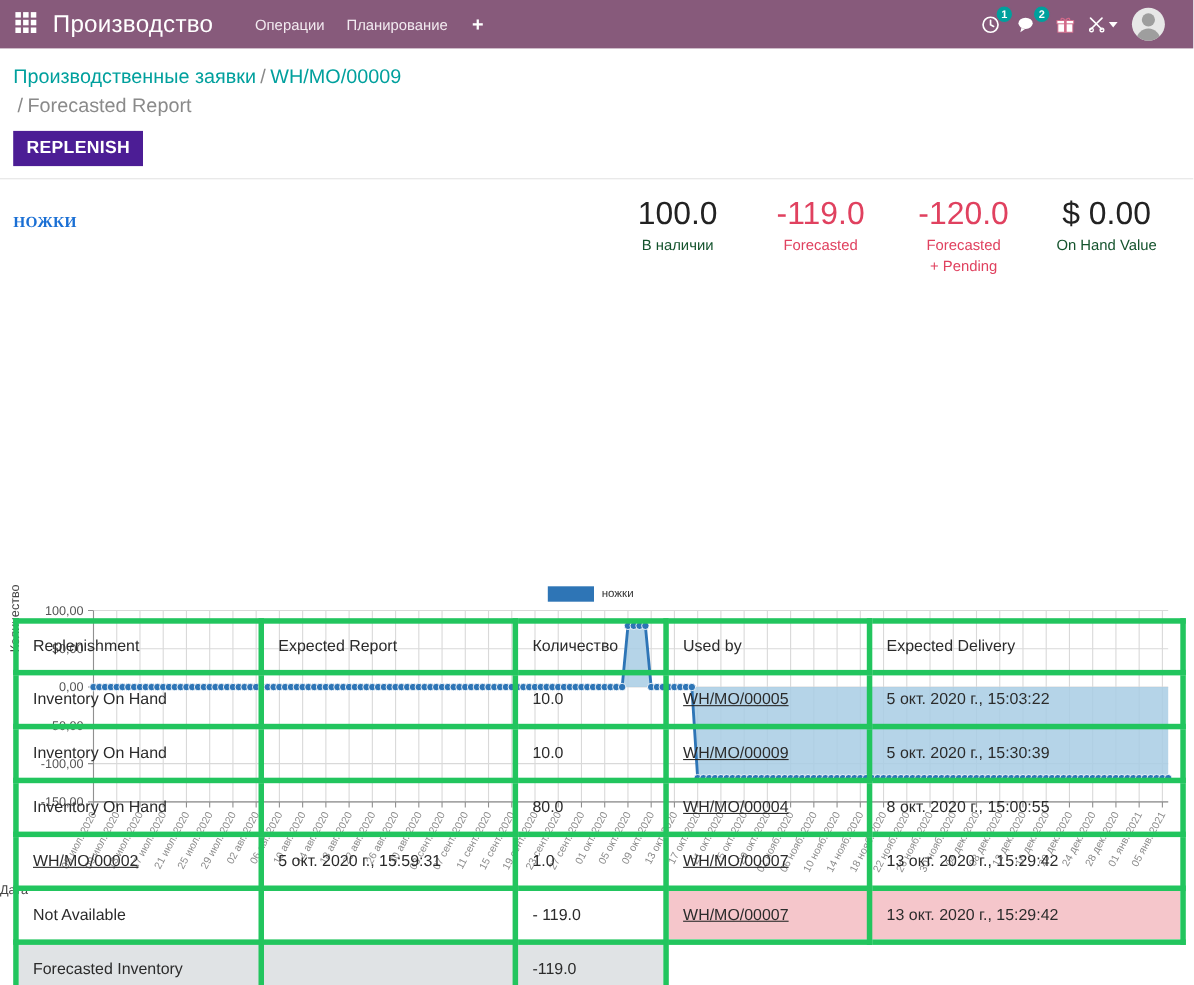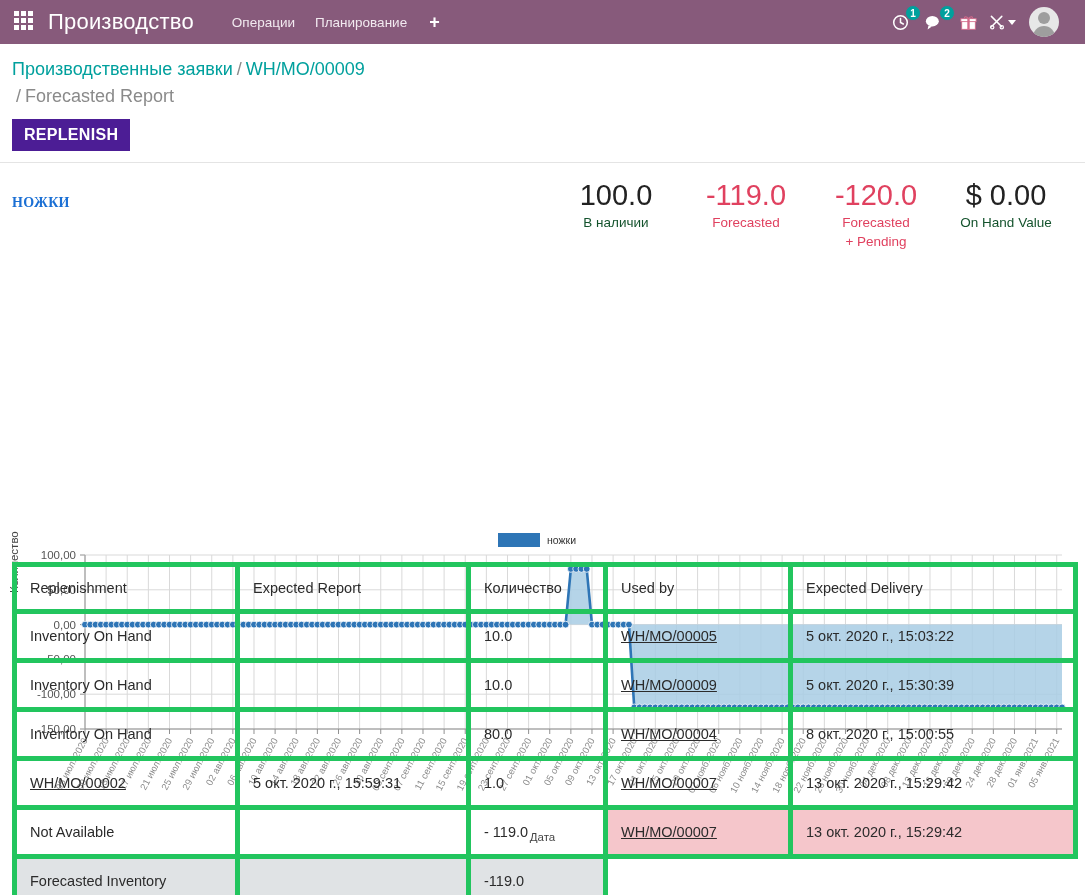--- a/index.html
+++ b/index.html
@@ -171,22 +171,22 @@
     position: absolute;
     left: 8px; top: 330px;
     transform: rotate(-90deg);
     transform-origin: left top;
     font-size: 11.5px;
     color: #444;
     white-space: nowrap;
   }
   .xlabel {
     position: absolute;
-    left: 0; right: 0; top: 568px;
-    text-align: center;
+    left: 0; right: 0; top: 541px;
+    text-align: left;
     font-size: 11.5px;
     color: #444;
   }
   svg.plot { position: absolute; left: 0; top: 260px; }
   .ytick { font-size: 11.5px; fill: #555; text-anchor: end; font-family: "Liberation Sans", sans-serif; }
   .xtick { font-size: 9.5px; fill: #8a8a8a; font-family: "Liberation Sans", sans-serif; }
   .grid { stroke: #d9d9d9; stroke-width: 1; }
   .axisline { stroke: #909090; stroke-width: 1; }
 
   

